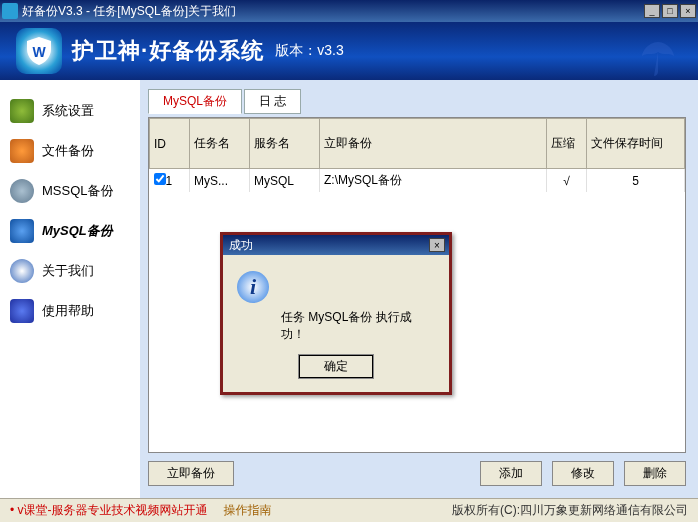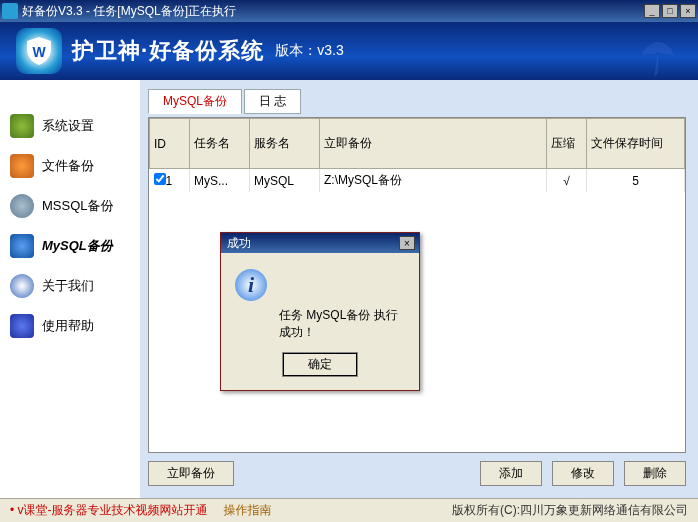--- a/index.html
+++ b/index.html
@@ -15,21 +15,21 @@
 
 .header { height: 58px; background: linear-gradient(#0a2a7a, #1050c0 60%, #0a2a7a); display: flex; align-items: center; padding-left: 16px; color: #fff; position: relative; }
 .logo { width: 46px; height: 46px; background: radial-gradient(#fff 20%, #2a9fd6 60%, #0040a0); border-radius: 10px; display: flex; align-items: center; justify-content: center; margin-right: 10px; }
 .logo svg { width: 32px; height: 32px; }
 .app-title { font-size: 22px; font-weight: bold; font-family: "SimHei", sans-serif; letter-spacing: 1px; }
 .app-version { font-size: 14px; margin-left: 11px; }
 .umbrella { position: absolute; right: 20px; top: 16px; opacity: 0.3; }
 
 
 .main { display: flex; height: 418px; }
-.sidebar { width: 140px; background: #fff; padding-top: 26px; }
+.sidebar { width: 140px; background: #fff; padding-top: 11px; }
 .side-item { display: flex; align-items: center; padding: 8px 10px; gap: 8px; cursor: default; font-size: 13px; }
 .side-item.active { font-weight: bold; font-style: italic; color: #000; }
 .side-icon { width: 24px; height: 24px; border-radius: 4px; display: flex; align-items: center; justify-content: center; }
 .side-icon.gear { background: radial-gradient(#8fbc3a, #4a7a1a); }
 .side-icon.file { background: radial-gradient(#ff9a3a, #c0601a); }
 .side-icon.db { background: radial-gradient(#aac0d0, #607a90); border-radius: 50%; }
 .side-icon.mysql { background: radial-gradient(#5aa0f0, #1050a0); }
 .side-icon.about { background: radial-gradient(#fff, #3a6aba); border-radius: 50%; }
 .side-icon.help { background: radial-gradient(#5a7af0, #2030a0); }
 
@@ -48,36 +48,36 @@
 .btn { background: #ece9d8; border: 1px solid #888; padding: 3px 18px; font-size: 12px; cursor: default; font-family: inherit; }
 
 
 .footer { height: 24px; background: #ece9d8; border-top: 1px solid #aca899; display: flex; align-items: center; font-size: 12px; padding: 0 10px; gap: 16px; }
 .footer .link1 { color: #c00; }
 .footer .link1 .bullet { color: #c00; }
 .footer .link2 { color: #a16207; }
 .footer .copy { margin-left: auto; color: #333; }
 
 
-.modal { position: absolute; left: 220px; top: 232px; width: 200px; background: #ece9d8; border: 1px solid #7f1d1d; box-shadow: 2px 2px 4px rgba(0,0,0,0.4); }
+.modal { position: absolute; left: 220px; top: 232px; width: 232px; background: #ece9d8; border: 3px solid #7f1d1d; box-shadow: 2px 2px 4px rgba(0,0,0,0.4); }
 .modal-title { height: 20px; background: linear-gradient(#0a2468, #3c6bab); color: #fff; display: flex; align-items: center; padding: 0 4px 0 6px; font-size: 12px; }
 .modal-title .spacer { flex: 1; }
 .modal-close { width: 16px; height: 14px; background: #c0c0c0; border: 1px solid #404040; font-family: Arial; font-size: 10px; display: flex; align-items: center; justify-content: center; color: #000; cursor: default; }
 .modal-body { padding: 16px 14px 12px; display: flex; gap: 12px; align-items: flex-start; }
 .info-icon { width: 32px; height: 32px; border-radius: 50%; background: radial-gradient(#fff, #2a7ae0); display: flex; align-items: center; justify-content: center; color: #103a8a; font-family: Georgia, serif; font-weight: bold; font-style: italic; font-size: 22px; flex-shrink: 0; }
 .modal-msg { padding-top: 6px; font-size: 12px; margin-top: 32px; }
 .modal-btns { text-align: center; padding: 0 0 14px; }
 .modal-ok { background: #ece9d8; border: 1px solid #000; outline: 1px solid #888; padding: 2px 24px; font-size: 12px; cursor: default; font-family: inherit; }
 </style>
 </head>
 <body>
 
 <div class="titlebar">
   <span class="tb-icon"></span>
-  <span class="tb-title">好备份V3.3 - 任务[MySQL备份]正在执行</span>
+  <span class="tb-title">好备份V3.3 - 任务[MySQL备份]关于我们</span>
   <div class="tb-btns">
     <div class="tb-btn">_</div>
     <div class="tb-btn">□</div>
     <div class="tb-btn">×</div>
   </div>
 </div>
 
 <div class="header">
   <div class="logo">
     <svg viewBox="0 0 32 32">

